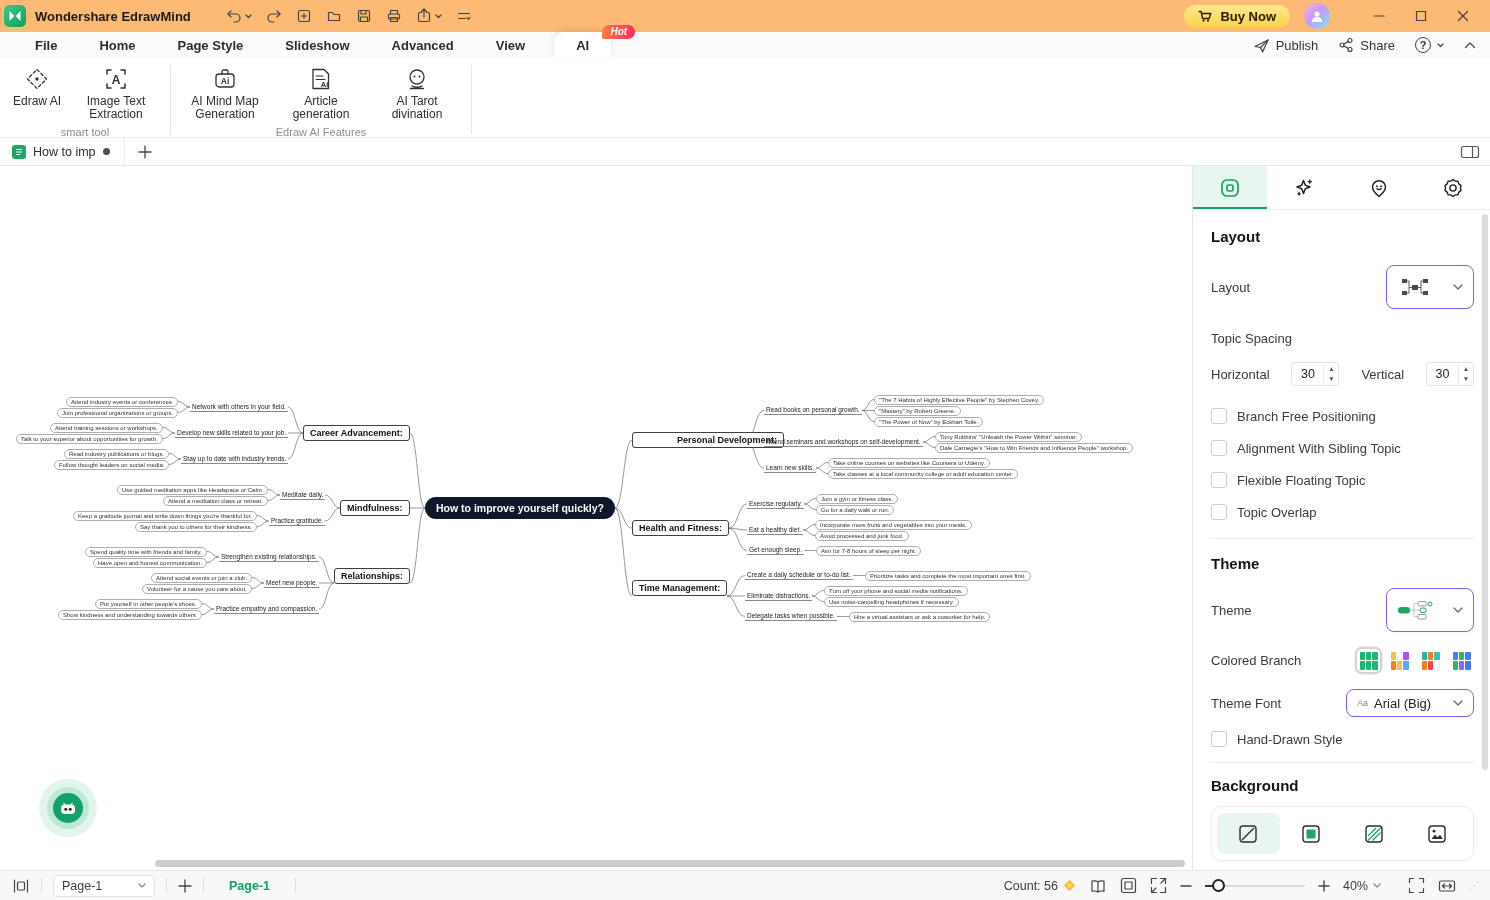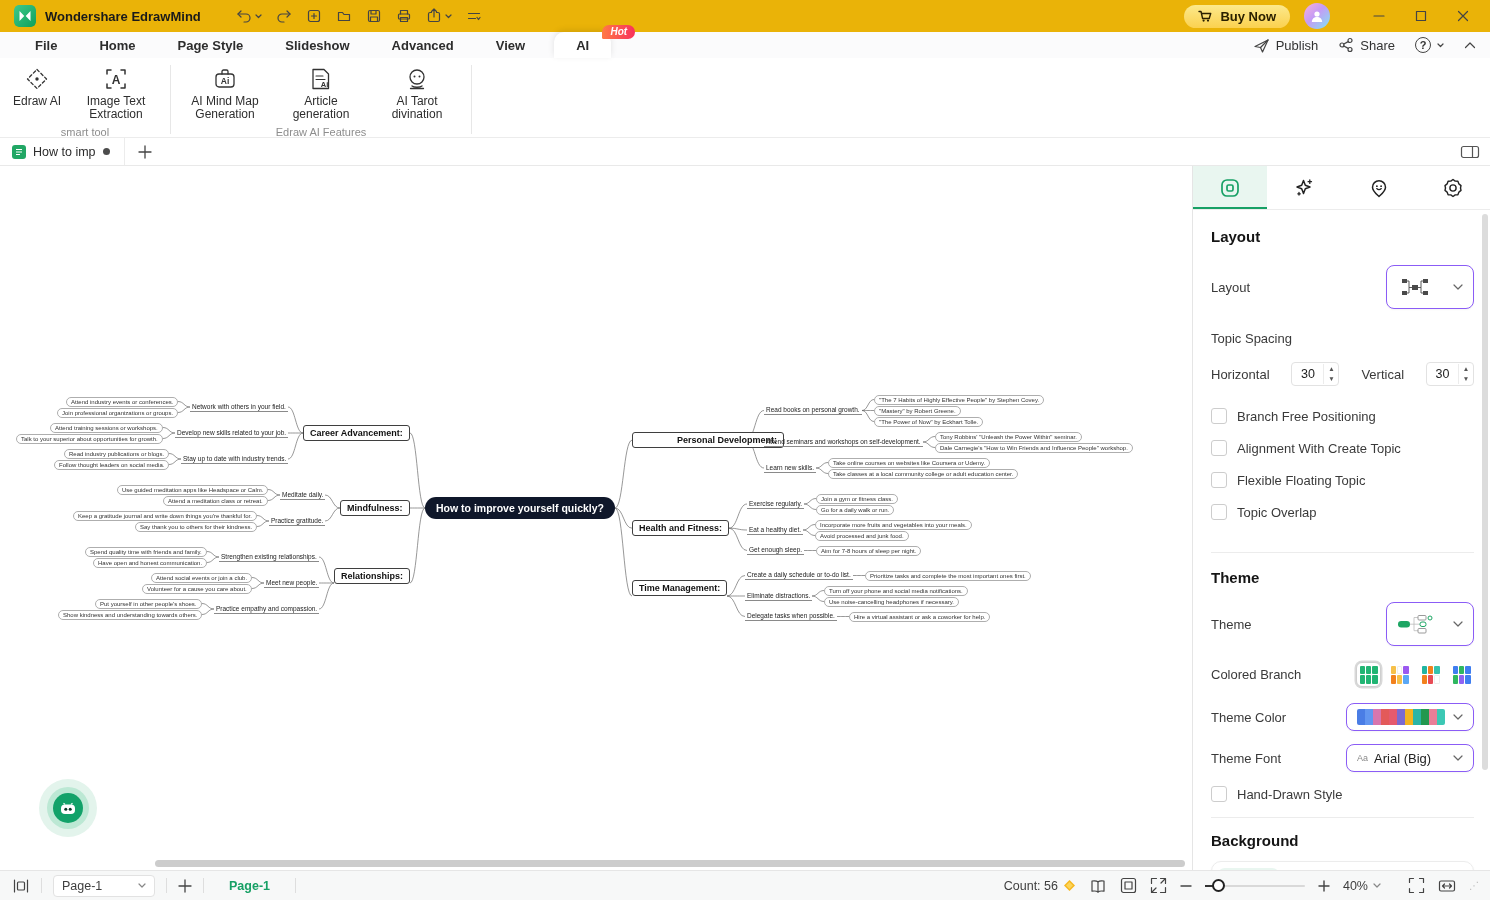--- a/index.html
+++ b/index.html
@@ -3,21 +3,21 @@
 <meta charset="utf-8">
 <style>
   * { margin:0; padding:0; box-sizing:border-box; }
   html,body { width:1490px; height:900px; overflow:hidden; background:#fff;
     font-family:"Liberation Sans",sans-serif; color:#2b2b2b; }
   .app { position:relative; width:1490px; height:900px; display:flex; flex-direction:column; background:#fff; }
   svg { display:block; }
   .st { stroke:#444; stroke-width:1.2; fill:none; stroke-linecap:round; stroke-linejoin:round; }
 
   
-  .titlebar { height:32px; flex:0 0 auto; display:flex; align-items:center; padding:0 6px 0 14px; background:#eab308; }
+  .titlebar { height:32px; flex:0 0 auto; display:flex; align-items:center; padding:0 6px 0 4px; background:#fdba74; }
   .logo { width:22px; height:22px; border-radius:5px; }
   .tb-title { font-size:13px; font-weight:700; color:#1a1a1a; margin:0 30px 0 9px; }
   .qbar { display:flex; align-items:center; gap:4px; }
   .qicon { height:24px; padding:0 5px; display:flex; align-items:center; justify-content:center; border-radius:4px; gap:3px; }
   .tb-right { margin-left:auto; display:flex; align-items:center; }
   .buy { display:flex; align-items:center; gap:7px; background:linear-gradient(#fce98c,#fbd14f);
     border-radius:14px; padding:4px 14px; font-size:13px; font-weight:700; color:#2a2000; }
   .avatar { width:26px; height:26px; border-radius:50%; margin:0 28px 0 14px;
     background:linear-gradient(135deg,#f9b0e0 0%,#c49bf5 45%,#7fe6f2 100%); display:flex; align-items:center; justify-content:center; }
   .winbtn { width:42px; height:28px; display:flex; align-items:center; justify-content:center; color:#333; }
@@ -537,27 +537,27 @@
             <span class="arr">▲<br>▼</span>
           </span>
         </div>
 
         <label class="pcheck" style="margin-bottom:16px;">
           <span class="cbox"></span>
           <span>Branch Free Positioning</span>
         </label>
         <label class="pcheck" style="margin-bottom:16px;">
           <span class="cbox"></span>
-          <span>Alignment With Create Topic</span>
+          <span>Alignment With Sibling Topic</span>
         </label>
         <label class="pcheck" style="margin-bottom:16px;">
           <span class="cbox"></span>
           <span>Flexible Floating Topic</span>
         </label>
-        <label class="pcheck" style="margin-bottom:32px;">
+        <label class="pcheck" style="margin-bottom:18px;">
           <span class="cbox"></span>
           <span>Topic Overlap</span>
         </label>
 
         <div class="pdiv" style="margin-bottom:16px;"></div>
         <div class="phead" style="margin-bottom:16px;">Theme</div>
 
         <div class="prow" style="margin-bottom:16px;">
           <span class="plabel">Theme</span>
           <span class="pselect sel-lg">
@@ -606,41 +606,20 @@
                 <span style="background: rgb(63, 126, 240);"></span>
                 <span style="background: rgb(47, 183, 96);"></span>
                 <span style="background: rgb(63, 126, 240);"></span>
                 <span style="background: rgb(47, 183, 96);"></span>
                 <span style="background: rgb(143, 99, 242);"></span>
                 <span style="background: rgb(63, 126, 240);"></span>
               </span>
           </span>
         </div>
 
-        <div class="prow" style="margin-bottom:13px;">
-          <span class="plabel">Theme Color</span>
-          <span class="pselect sel-wide">
-            <span class="tc-strip">
-                <span style="background: rgb(74, 125, 229);"></span>
-                <span style="background: rgb(98, 150, 240);"></span>
-                <span style="background: rgb(216, 118, 174);"></span>
-                <span style="background: rgb(227, 90, 90);"></span>
-                <span style="background: rgb(229, 90, 109);"></span>
-                <span style="background: rgb(122, 106, 208);"></span>
-                <span style="background: rgb(242, 179, 31);"></span>
-                <span style="background: rgb(42, 181, 165);"></span>
-                <span style="background: rgb(35, 152, 79);"></span>
-                <span style="background: rgb(234, 127, 151);"></span>
-                <span style="background: rgb(60, 200, 180);"></span>
-              </span>
-            <svg width="10" height="6">
-                <path d="M1 1l4 4 4-4" class="st" style="stroke:#666"></path>
-              </svg>
-          </span>
-        </div>
 
         <div class="prow" style="margin-bottom:14px;">
           <span class="plabel">Theme Font</span>
           <span class="pselect sel-wide">
             <span style="display:flex;align-items:center;">
               <span class="font-prefix">Aa</span>
               <span style="font-size:13px;color:#222;">Arial (Big)</span>
             </span>
             <svg width="10" height="6">
                 <path d="M1 1l4 4 4-4" class="st" style="stroke:#666"></path>

